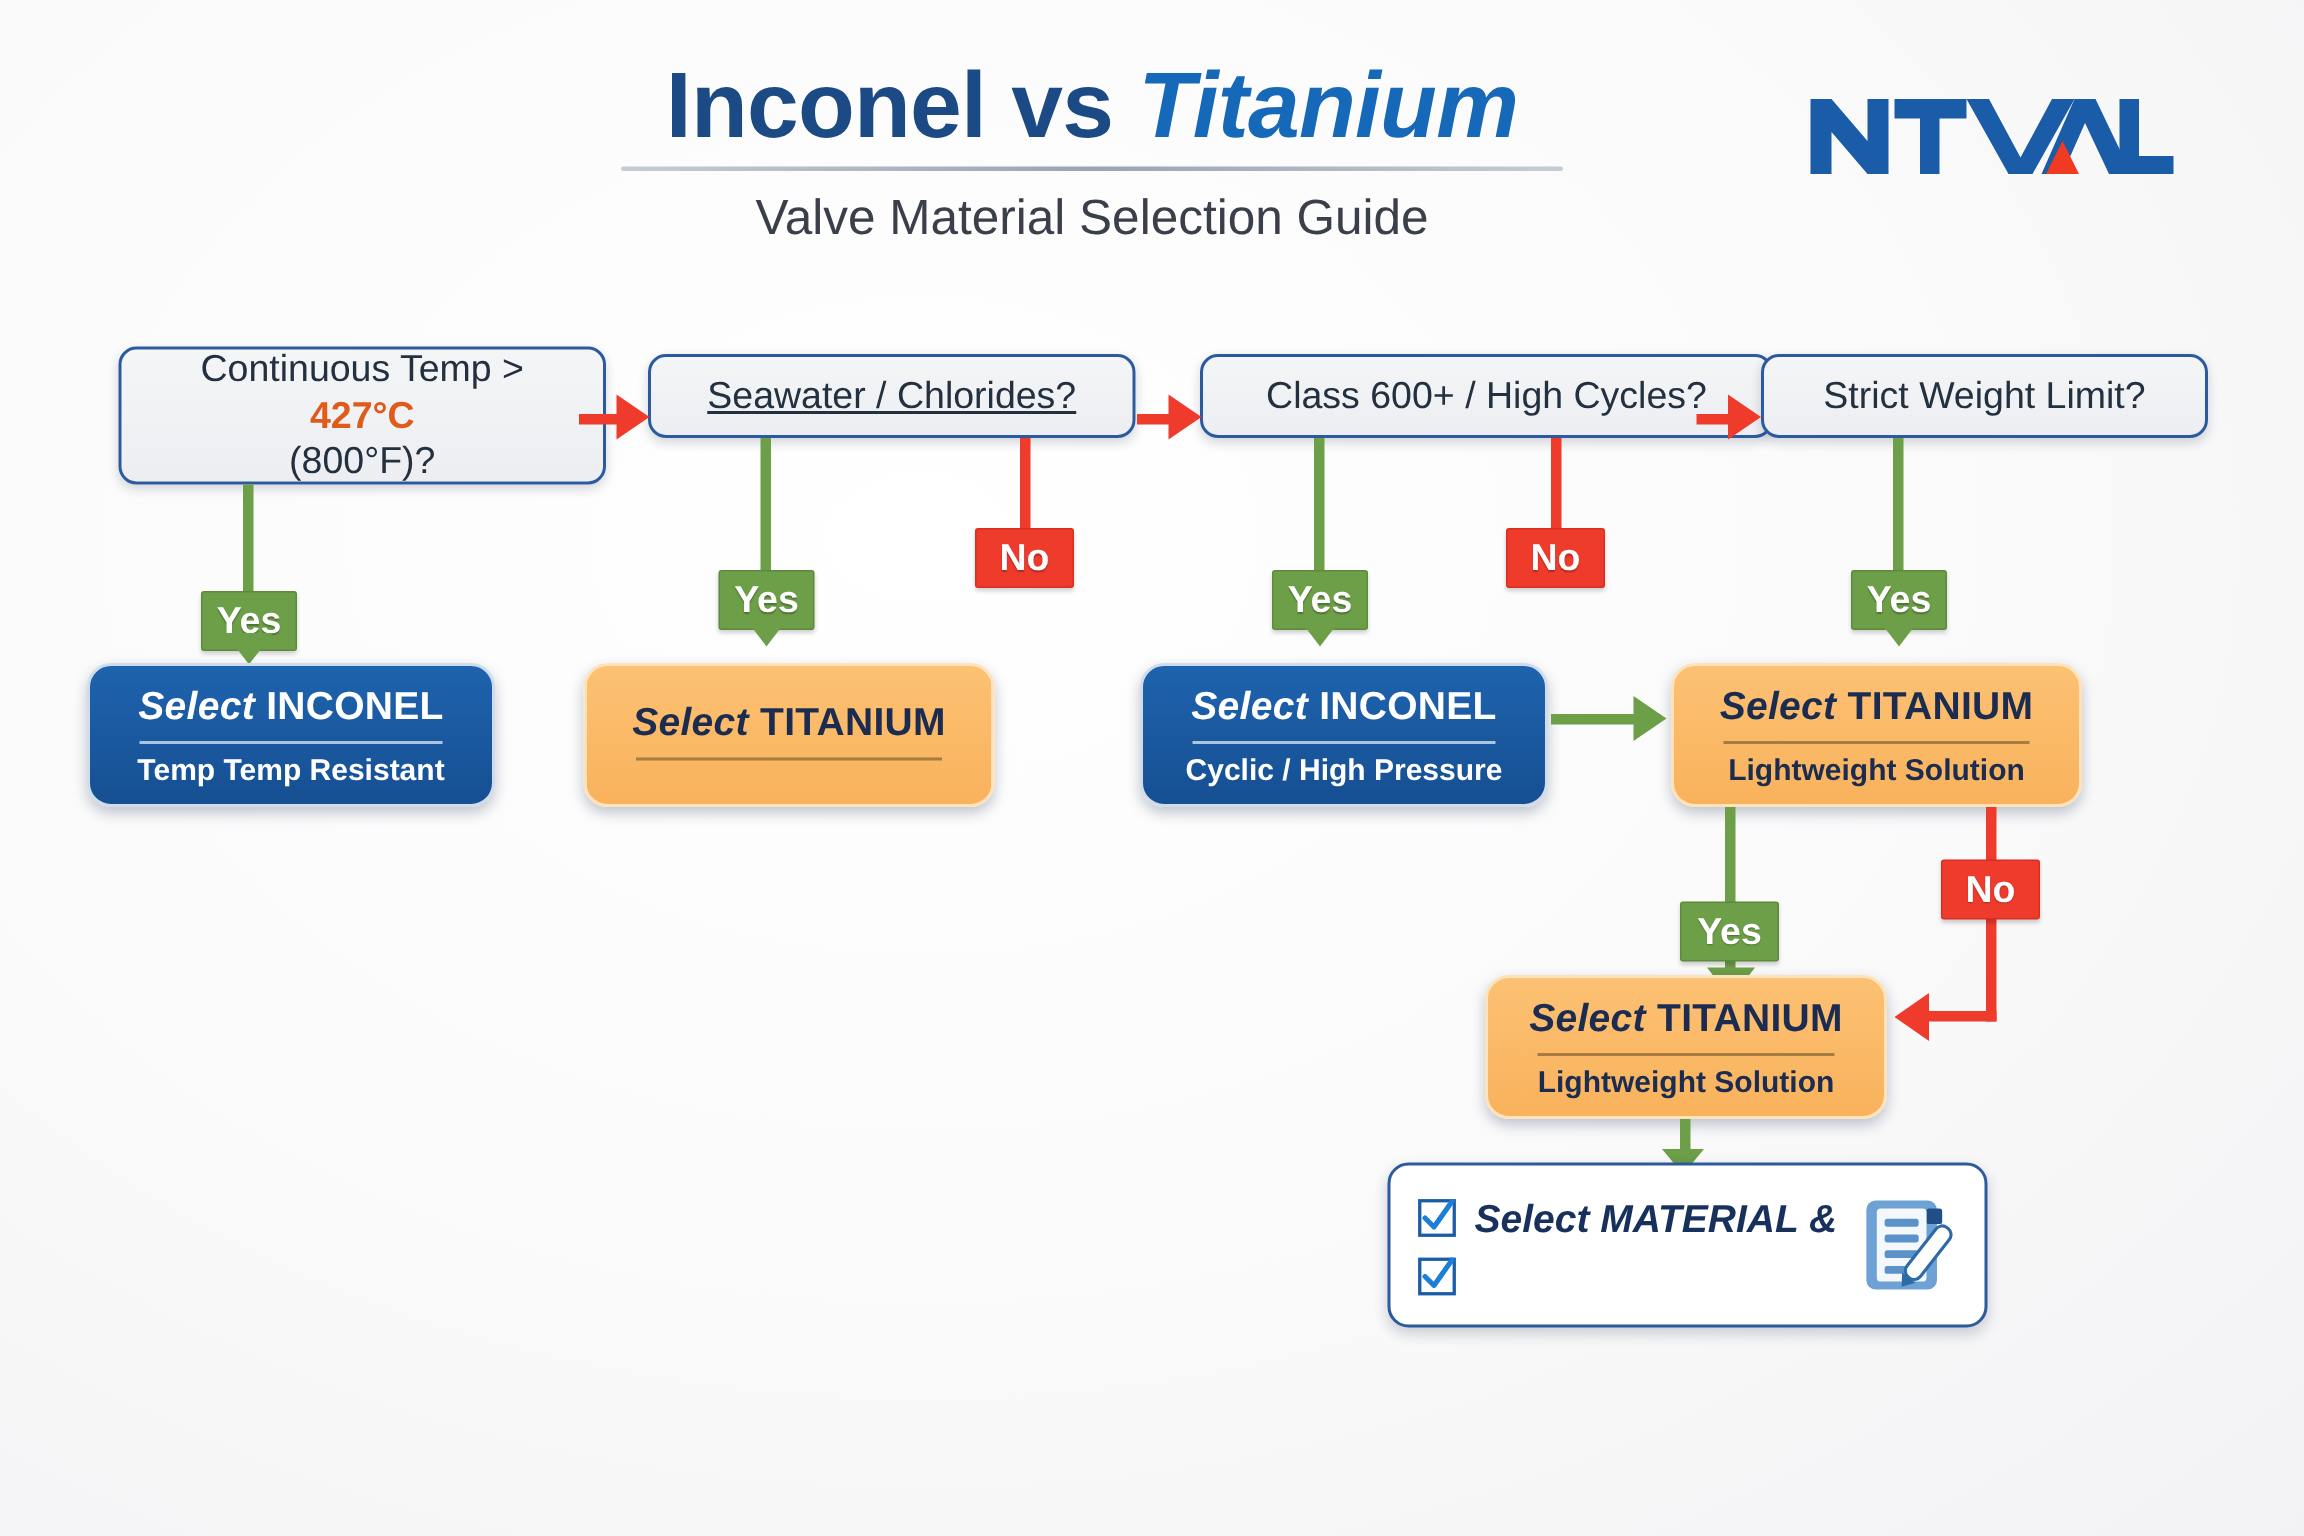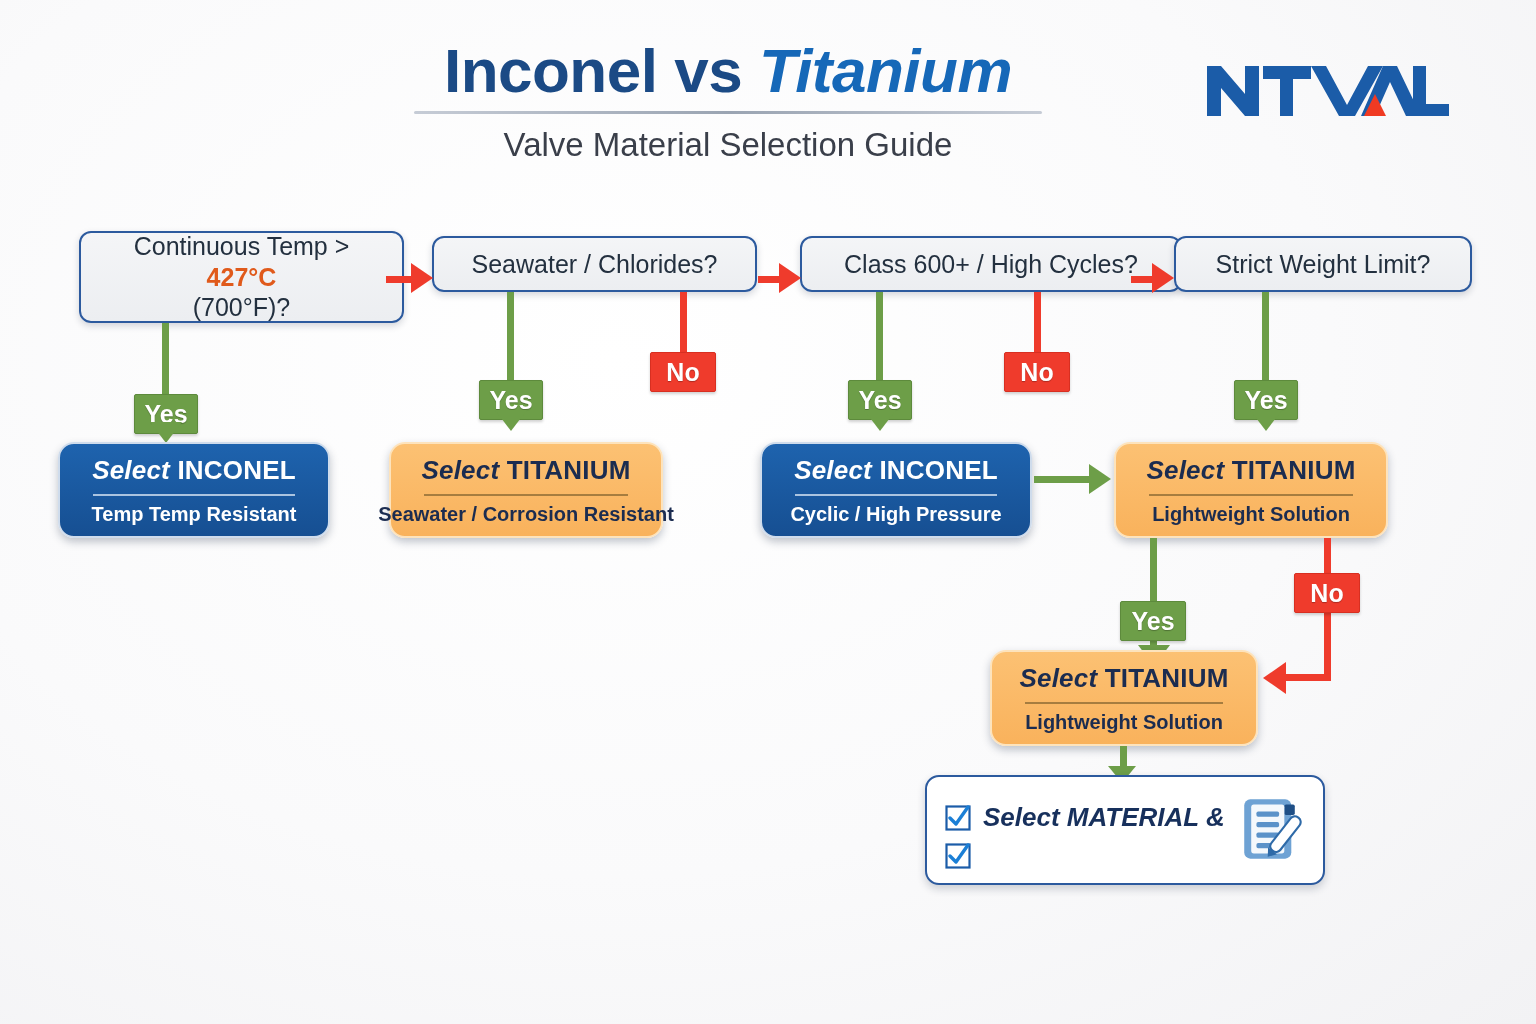--- a/index.html
+++ b/index.html
@@ -46,21 +46,21 @@
 
   .result.blue { background:linear-gradient(180deg,#1e63ae 0%, #164f92 100%);
     border:2px solid #cfdcec; color:#ffffff; }
   .result.blue .sep { background:#dce8f5; }
   .result.orange { background:linear-gradient(180deg,#fcc173 0%, #f9b25c 100%);
     border:2px solid #fde3bc; color:#1b2c50; }
   .result.orange .sep { background:#8a6a33; }
 
   .final { background:#ffffff; border:2px solid #2c5a9e; border-radius:14px;
     box-shadow:0 4px 9px rgba(20,35,60,.2);
-    display:flex; align-items:flex-end; justify-content:center; gap:14px; padding:14px 18px; }
+    display:flex; align-items:center; justify-content:center; gap:14px; padding:14px 18px; }
   .final .lines { display:flex; flex-direction:column; gap:10px; }
   .final .row { display:flex; align-items:center; gap:12px; }
   .final .txt { font-size:26px; font-style:italic; font-weight:700; color:#17305c;
                 white-space:nowrap; }
   .cbx { width:26px; height:26px; flex:0 0 26px; }
 
   
   .conn { position:absolute; }
   .vline { position:absolute; width:7px; }
   .hline { position:absolute; height:7px; }
@@ -117,24 +117,24 @@
 
         <polygon points="208,8 221,8 221,46 244,46 244,58 208,58"></polygon>
       </g>
     </svg>
   </div>
 
   <div class="node decision" style="left:60px; top:231px; width:325px; height:92px;margin-left:19px;">
     <div>
       <span>Continuous Temp &gt; </span><span class="hot">427°C</span>
     </div>
-    <div>(700°F)?</div>
-  </div>
-
-  <div class="node decision" style="left:432px; top:236px; width:325px; height:56px;">
+    <div>(800°F)?</div>
+  </div>
+
+  <div class="node decision" style="left:432px; top:236px; width:325px; height:56px;text-decoration:underline;">
     <div>Seawater / Chlorides?</div>
   </div>
 
   <div class="node decision" style="left:800px; top:236px; width:382px; height:56px;">
     <div>Class 600+ / High Cycles?</div>
   </div>
 
   <div class="node decision" style="left:1174px; top:236px; width:298px; height:56px;">
     <div>Strict Weight Limit?</div>
   </div>
@@ -178,21 +178,20 @@
     <div class="sep"></div>
     <div class="sub">Temp Temp Resistant</div>
   </div>
 
   <div class="node result orange" style="left:389px; top:442px; width:274px; height:96px;">
     <div class="hdr">
       <span class="it">Select</span>
       <span>TITANIUM</span>
     </div>
     <div class="sep"></div>
-    <div class="sub">Seawater / Corrosion Resistant</div>
   </div>
 
   <div class="node result blue" style="left:760px; top:442px; width:272px; height:96px;">
     <div class="hdr">
       <span class="it">Select</span>
       <span>INCONEL</span>
     </div>
     <div class="sep"></div>
     <div class="sub">Cyclic / High Pressure</div>
   </div>

